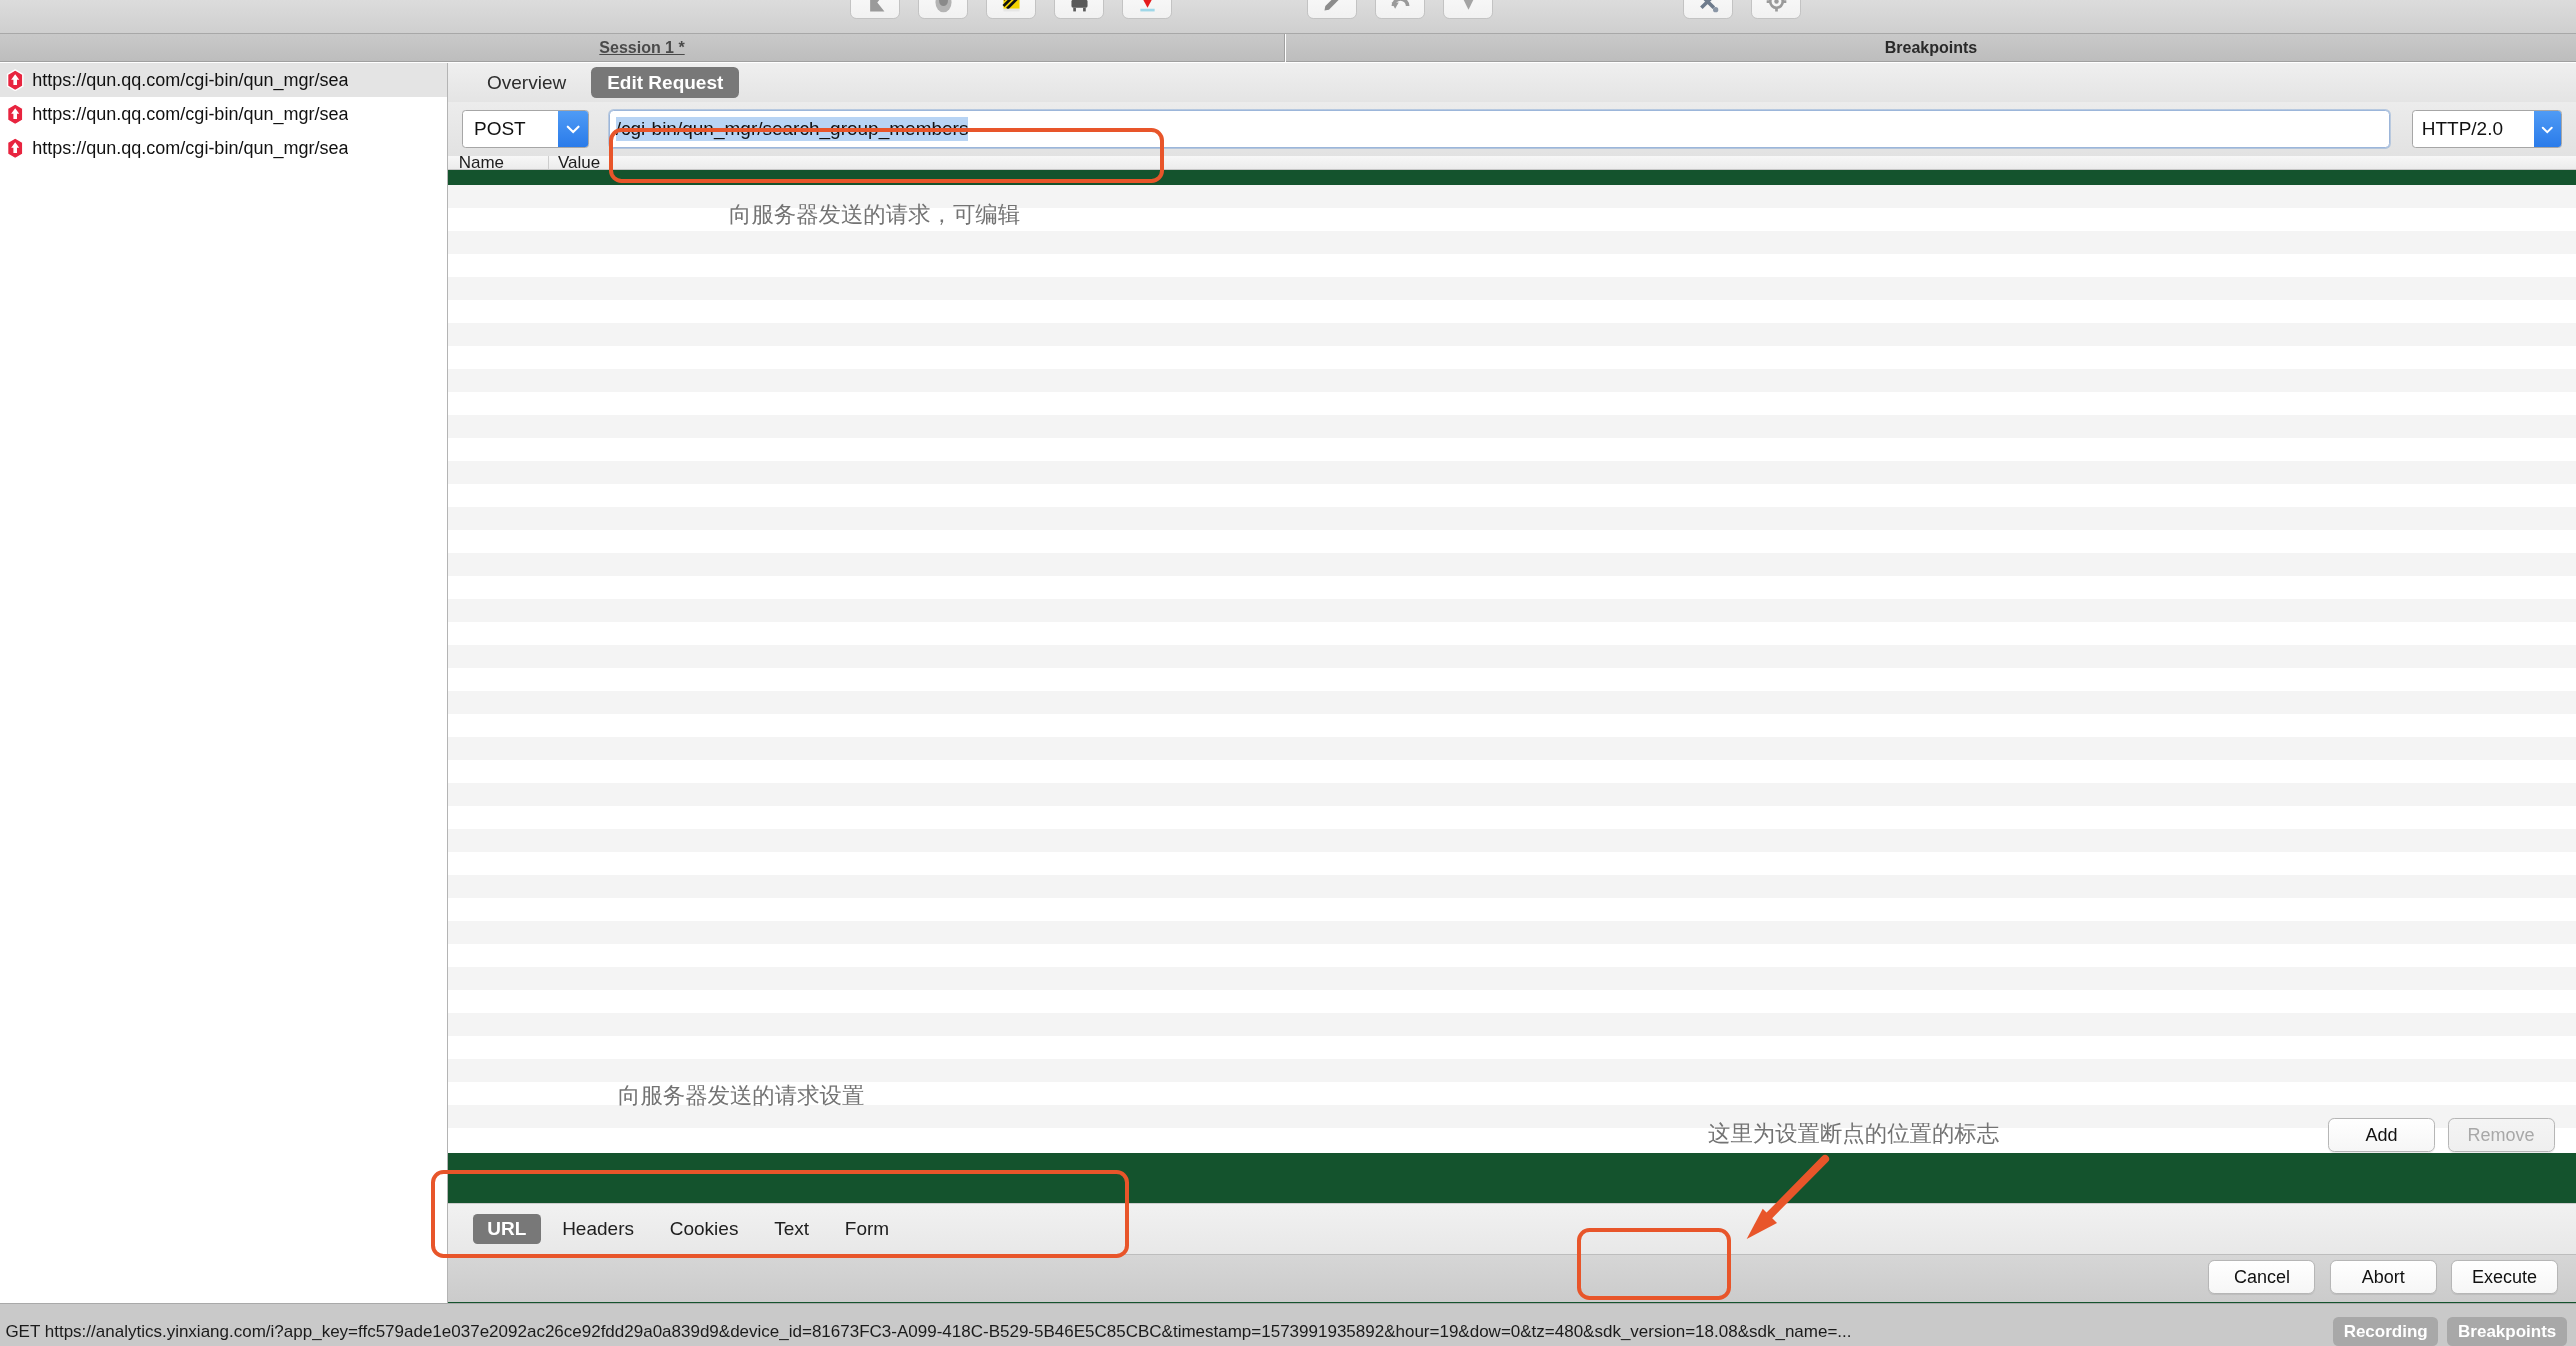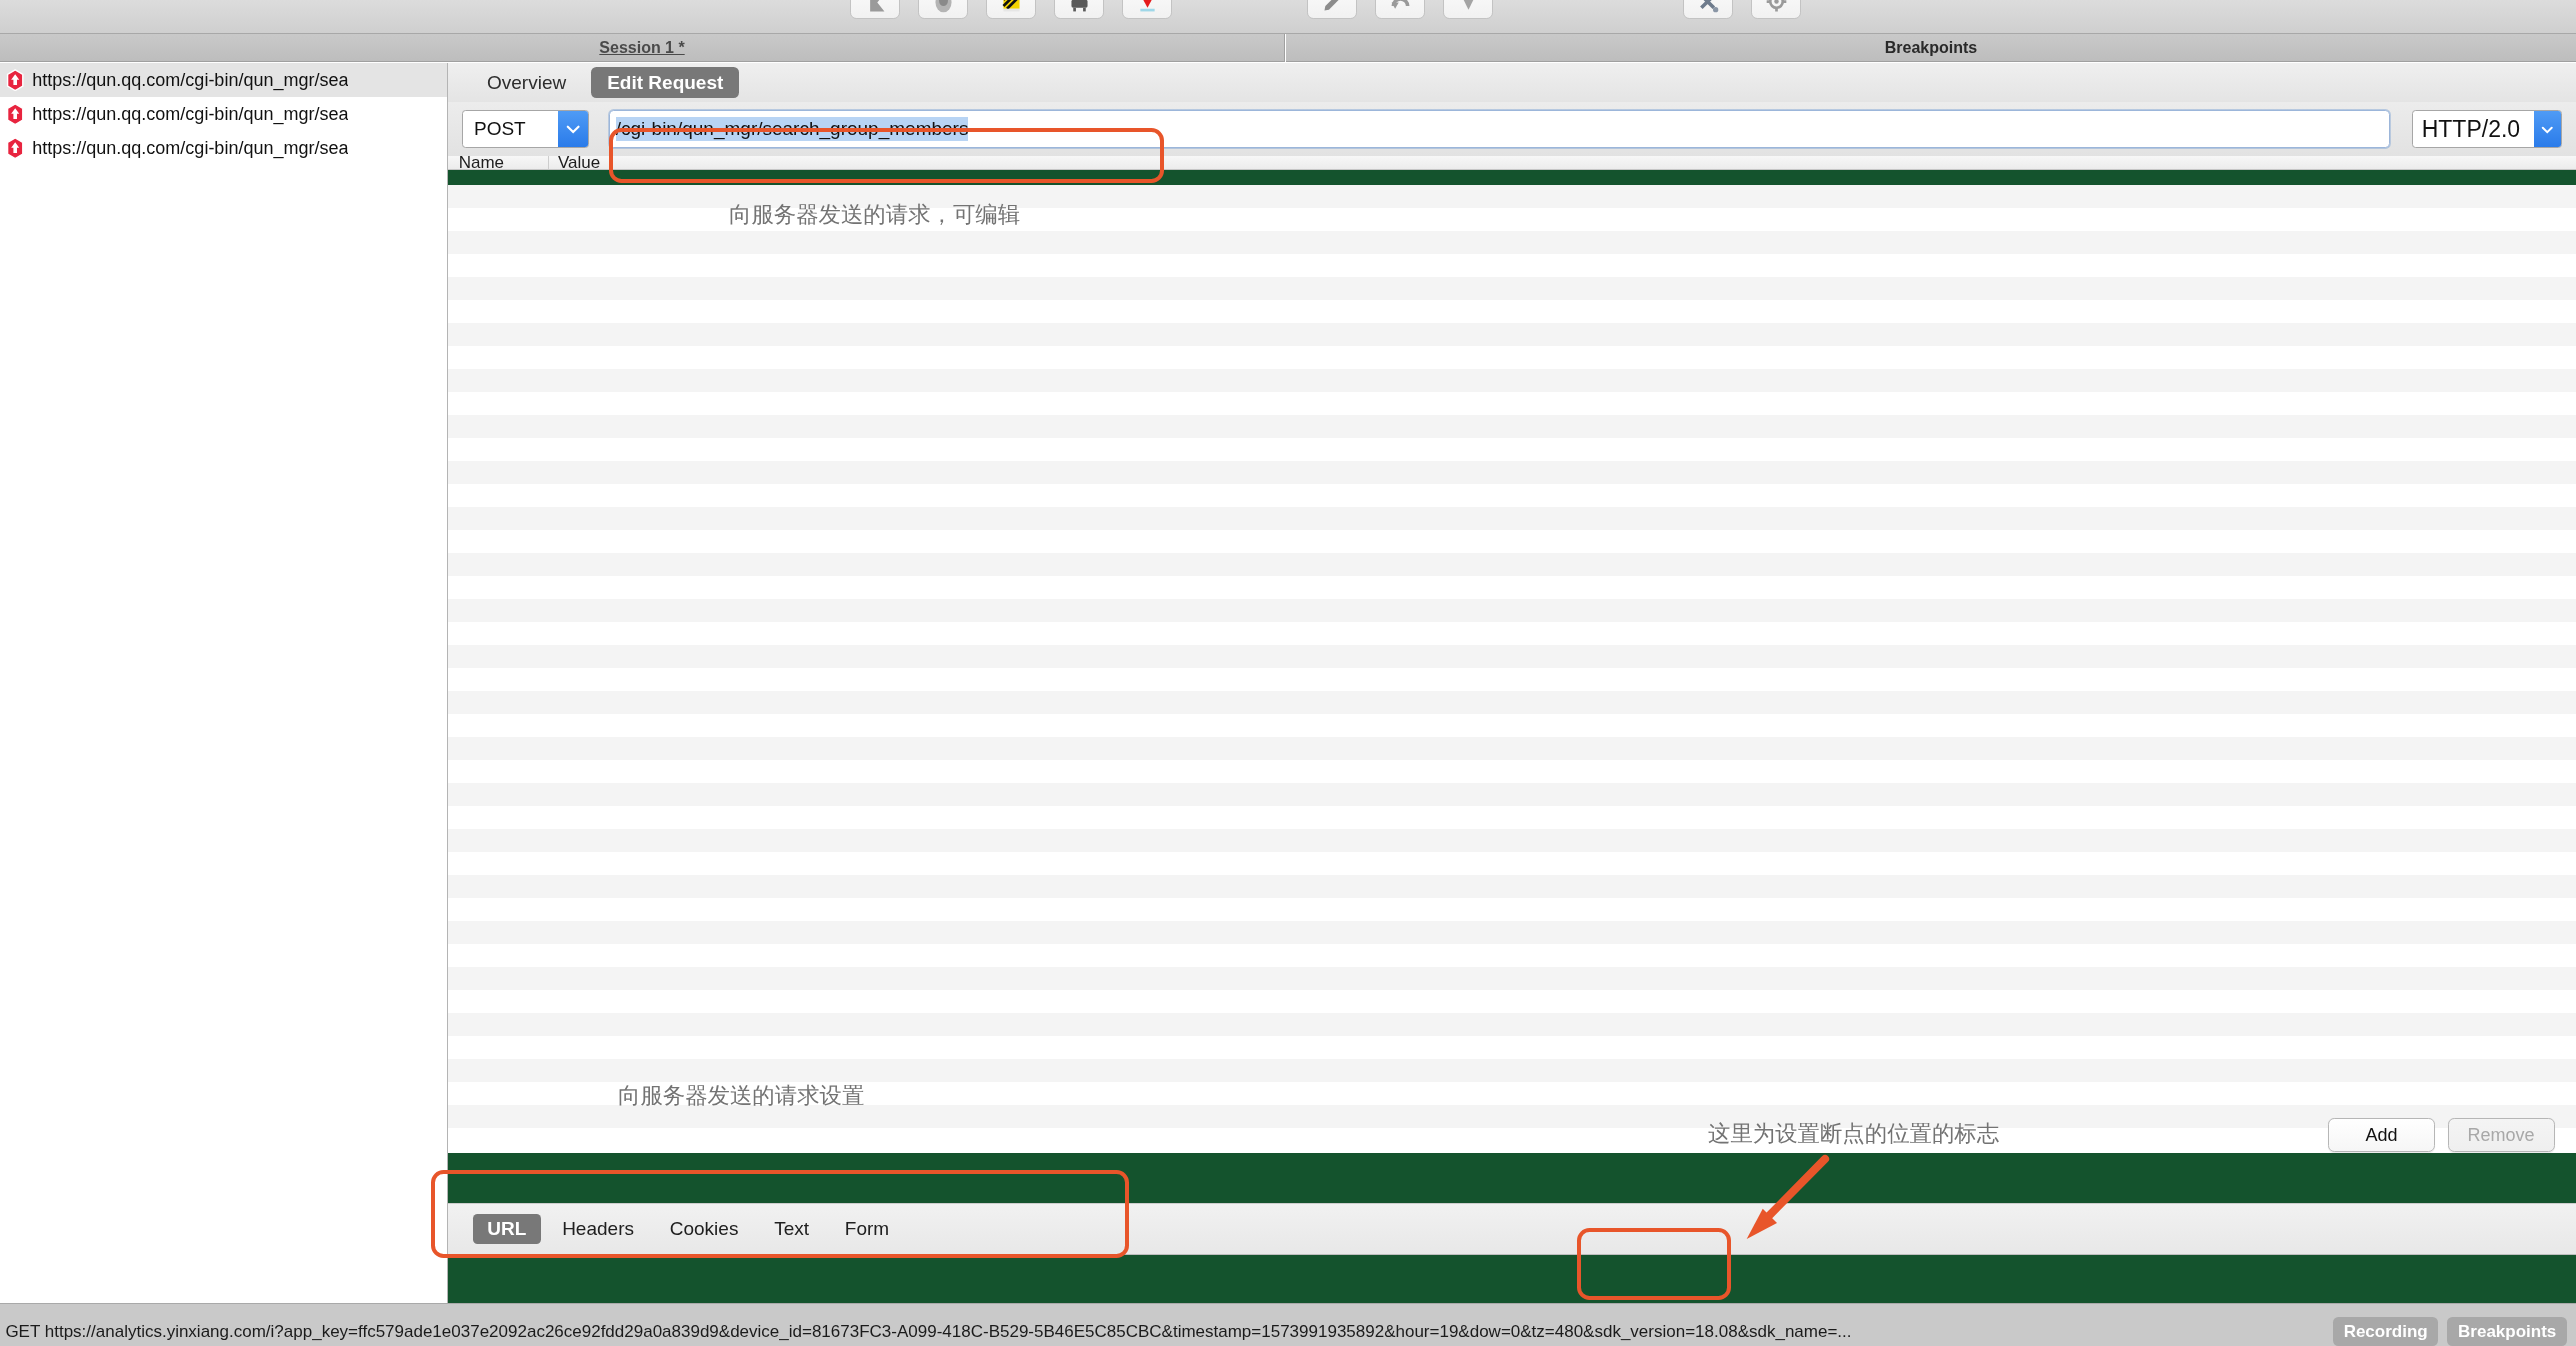--- a/index.html
+++ b/index.html
@@ -110,21 +110,21 @@
     display: flex; align-items: center; padding-left: 5.4px;
     font-size: 19px; color: #111;
     box-shadow: 0 0 0 0.9px rgba(120,160,210,.45);
   }
   .urlbox .sel { background: #b8d4f4; padding: 0.9px 0; }
   .protobox {
     height: 38px; width: 150px; margin-left: 18px;
     position: relative;
     background: #ffffff; border: 0.9px solid #a6a6a6; border-radius: 3.6px;
     display: flex; align-items: center; padding-left: 9px;
-    font-size: 23px; color: #111;
+    font-size: 19px; color: #111;
   }
   .protobox .caret {
     position: absolute; right: 0; top: 0; width: 27px; height: 100%;
     background: linear-gradient(#4f9bf5, #2a7bea);
     border-radius: 0 2.7px 2.7px 0;
     display: flex; align-items: center; justify-content: center;
   }
 
   
   .colhead {
@@ -414,20 +414,27 @@
     </div>
 
     <div class="bottomtabs">
       <div class="btab active">URL</div>
       <div class="btab">Headers</div>
       <div class="btab">Cookies</div>
       <div class="btab">Text</div>
       <div class="btab">Form</div>
     </div>
 
+    <div class="actions">
+      <div class="grp">
+        <div class="btn">Cancel</div>
+        <div class="btn">Abort</div>
+        <div class="btn">Execute</div>
+      </div>
+    </div>
 
   </div>
 
   <div class="statusbar">
     <div class="url">GET https://analytics.yinxiang.com/i?app_key=ffc579ade1e037e2092ac26ce92fdd29a0a839d9&amp;device_id=81673FC3-A099-418C-B529-5B46E5C85CBC&amp;timestamp=1573991935892&amp;hour=19&amp;dow=0&amp;tz=480&amp;sdk_version=18.08&amp;sdk_name=...</div>
     <div class="pill">Recording</div>
     <div class="pill">Breakpoints</div>
   </div>
 
   <div class="hl" style="left:609px; top:128px; width:555px; height:55px;"></div>

